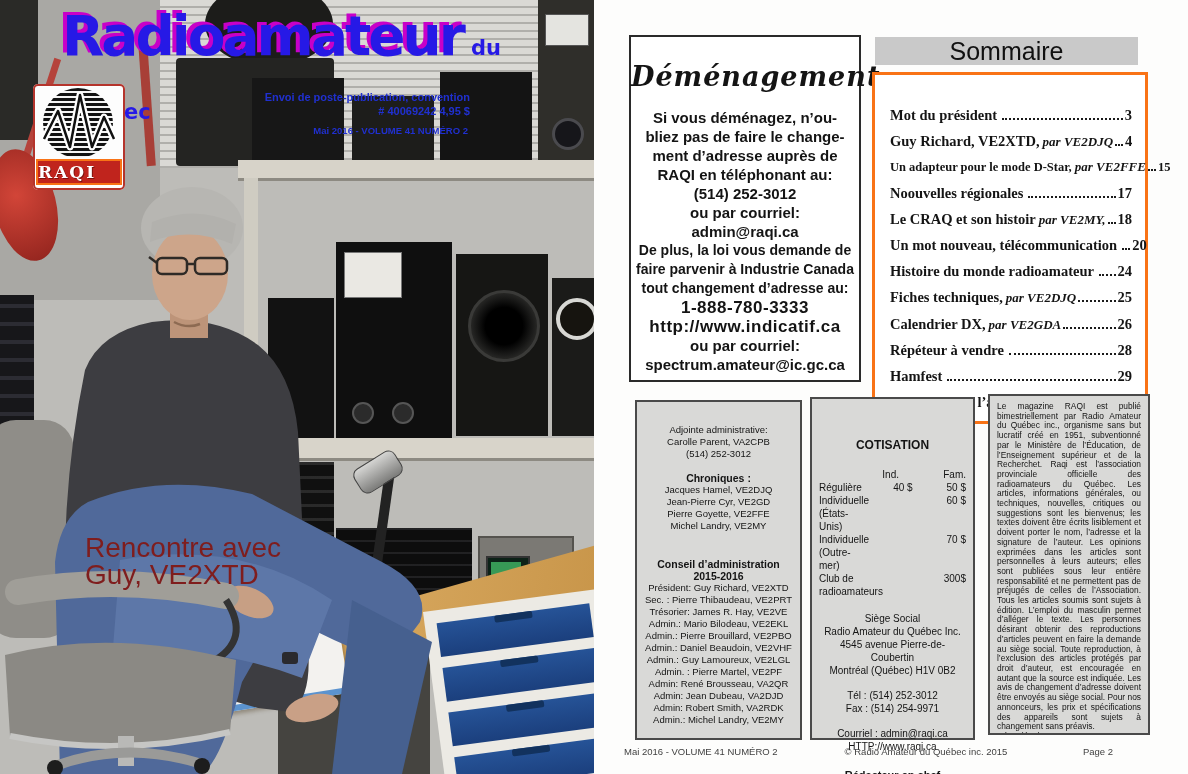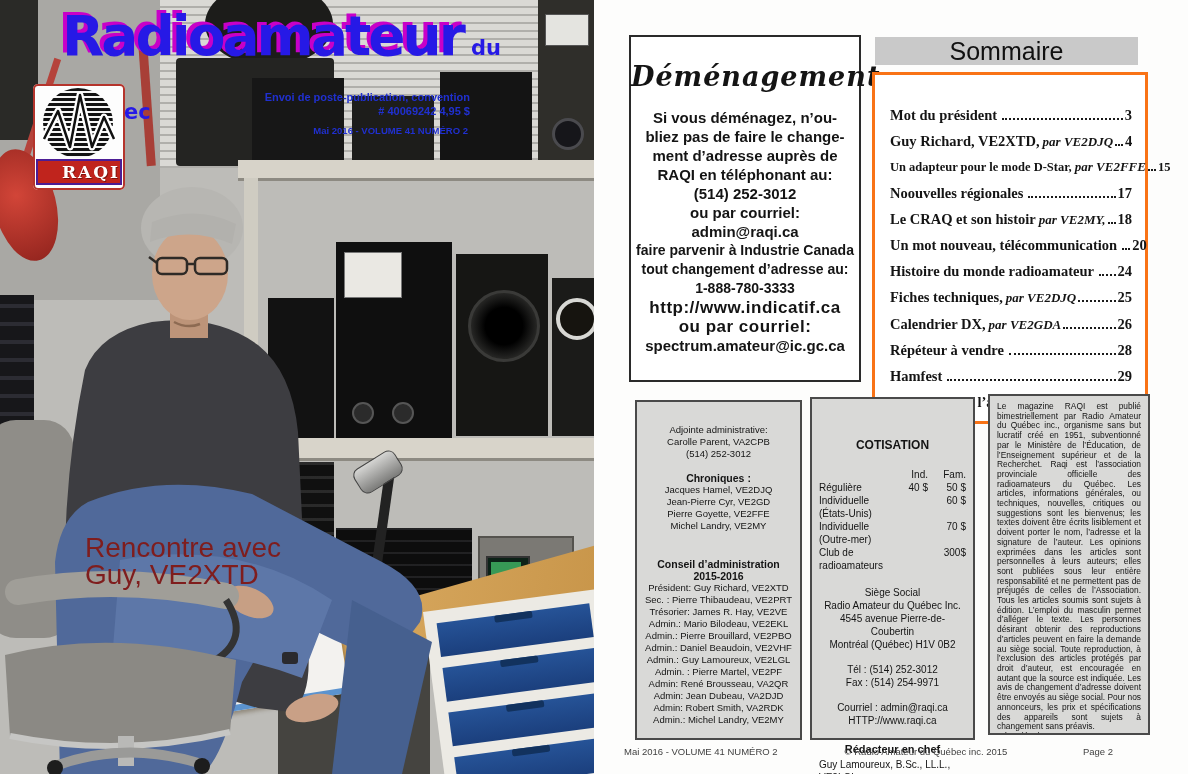--- a/index.html
+++ b/index.html
@@ -84,23 +84,23 @@
   .issue-line{position:absolute;right:126px;top:125px;z-index:6;text-align:right;
         color:#2030d0;font-size:9.5px;font-weight:bold;}
   .caption{position:absolute;left:85px;top:534px;z-index:6;color:#7f1d1d;
         font-size:28px;font-weight:normal;line-height:27px;}
   .logo{position:absolute;left:33px;top:84px;width:92px;height:106px;z-index:7;background:#fff;
         border-radius:5px;padding:3px;box-sizing:border-box;box-shadow:0 0 0 2px #b5342c inset;}
   .logo-top{position:relative;width:100%;height:72px;background:#fdfdfd;overflow:hidden;}
   .logo-circle{position:absolute;left:7px;top:1px;width:70px;height:70px;border-radius:50%;
         background:repeating-linear-gradient(180deg,#121212 0 3px,#f4f4f4 3px 5px);}
   .logo-zig{position:absolute;left:0;top:0;}
-  .logo-band{width:100%;height:26px;background:#c0241d;border:2px solid #4c1d95;box-sizing:border-box;
+  .logo-band{width:100%;height:26px;background:#c0241d;border:2px solid #f97316;box-sizing:border-box;
         color:#fff;font-family:"DejaVu Serif",serif;font-weight:bold;font-size:17px;letter-spacing:2px;
-        text-align:right;line-height:22px;text-shadow:1px 1px 0 #7c120d;}
+        text-align:left;line-height:22px;text-shadow:1px 1px 0 #7c120d;}
   
   #toc-page{left:594px;width:594px;background:#fdfdfc;color:#141414;}
   .dem-box{position:absolute;left:35px;top:35px;width:232px;height:347px;background:#fff;
         border:2px solid #2a2a2a;box-sizing:border-box;text-align:center;}
   .dem-title{margin-top:24px;font-family:"DejaVu Serif",serif;font-style:italic;font-weight:bold;
         font-size:27px;letter-spacing:1px;}
   .dem-body{margin-top:16px;}
   .dem-line{font-weight:bold;font-size:15px;line-height:19px;}
   .dem-body .dem-line:nth-child(8),.dem-body .dem-line:nth-child(9),.dem-body .dem-line:nth-child(10)
         {font-size:14px;}
@@ -119,21 +119,21 @@
   .gray-box{position:absolute;background:#d9d9d7;border:2px solid #4a4a4a;box-sizing:border-box;}
   .admin-box{left:41px;top:400px;width:167px;height:340px;text-align:center;font-size:9.5px;line-height:12px;}
   .admin-box .b{font-weight:bold;font-size:10.5px;}
   .admin-top{margin-top:22px;}
   .admin-chron{margin-top:12px;}
   .admin-conseil{margin-top:26px;}
   .cot-box{left:216px;top:397px;width:165px;height:343px;font-size:10px;line-height:13px;
         padding:8px 7px;text-align:center;}
   .cot-title{font-weight:bold;font-size:12px;margin-top:32px;}
   .cot-table{margin-top:16px;text-align:left;}
-  .cot-row{display:flex;}
+  .cot-row{display:flex;gap:29px;}
   .cot-label{flex:1;}
   .cot-ind{width:34px;text-align:right;}
   .cot-fam{width:38px;text-align:right;}
   .cot-siege{margin-top:14px;}
   .cot-contact{margin-top:12px;}
   .cot-red-title{font-weight:bold;font-size:11px;margin-top:16px;}
   .cot-red{text-align:left;margin-top:2px;}
   .legal-box{left:394px;top:394px;width:162px;height:341px;padding:6px 7px;overflow:hidden;}
   .legal-par{font-size:8.4px;line-height:9.7px;text-align:justify;}
   .legal-depot{font-size:8.4px;line-height:9.7px;text-align:left;}
@@ -269,20 +269,21 @@
     <div class="dem-box">
       <div class="dem-title">Déménagement</div>
       <div class="dem-body">
         <div class="dem-line">Si vous déménagez, n’ou-</div>
         <div class="dem-line">bliez pas de faire le change-</div>
         <div class="dem-line">ment d’adresse auprès de</div>
         <div class="dem-line">RAQI en téléphonant au:</div>
         <div class="dem-line">(514) 252-3012</div>
         <div class="dem-line">ou par courriel:</div>
         <div class="dem-line">admin@raqi.ca</div>
+        <div class="dem-line">De plus, la loi vous demande de</div>
         <div class="dem-line">faire parvenir à Industrie Canada</div>
         <div class="dem-line">tout changement d’adresse au:</div>
         <div class="dem-line">1-888-780-3333</div>
         <div class="dem-line">http://www.indicatif.ca</div>
         <div class="dem-line">ou par courriel:</div>
         <div class="dem-line">spectrum.amateur@ic.gc.ca</div>
       </div>
     </div>
 
     <div class="sommaire-bar">Sommaire</div>

